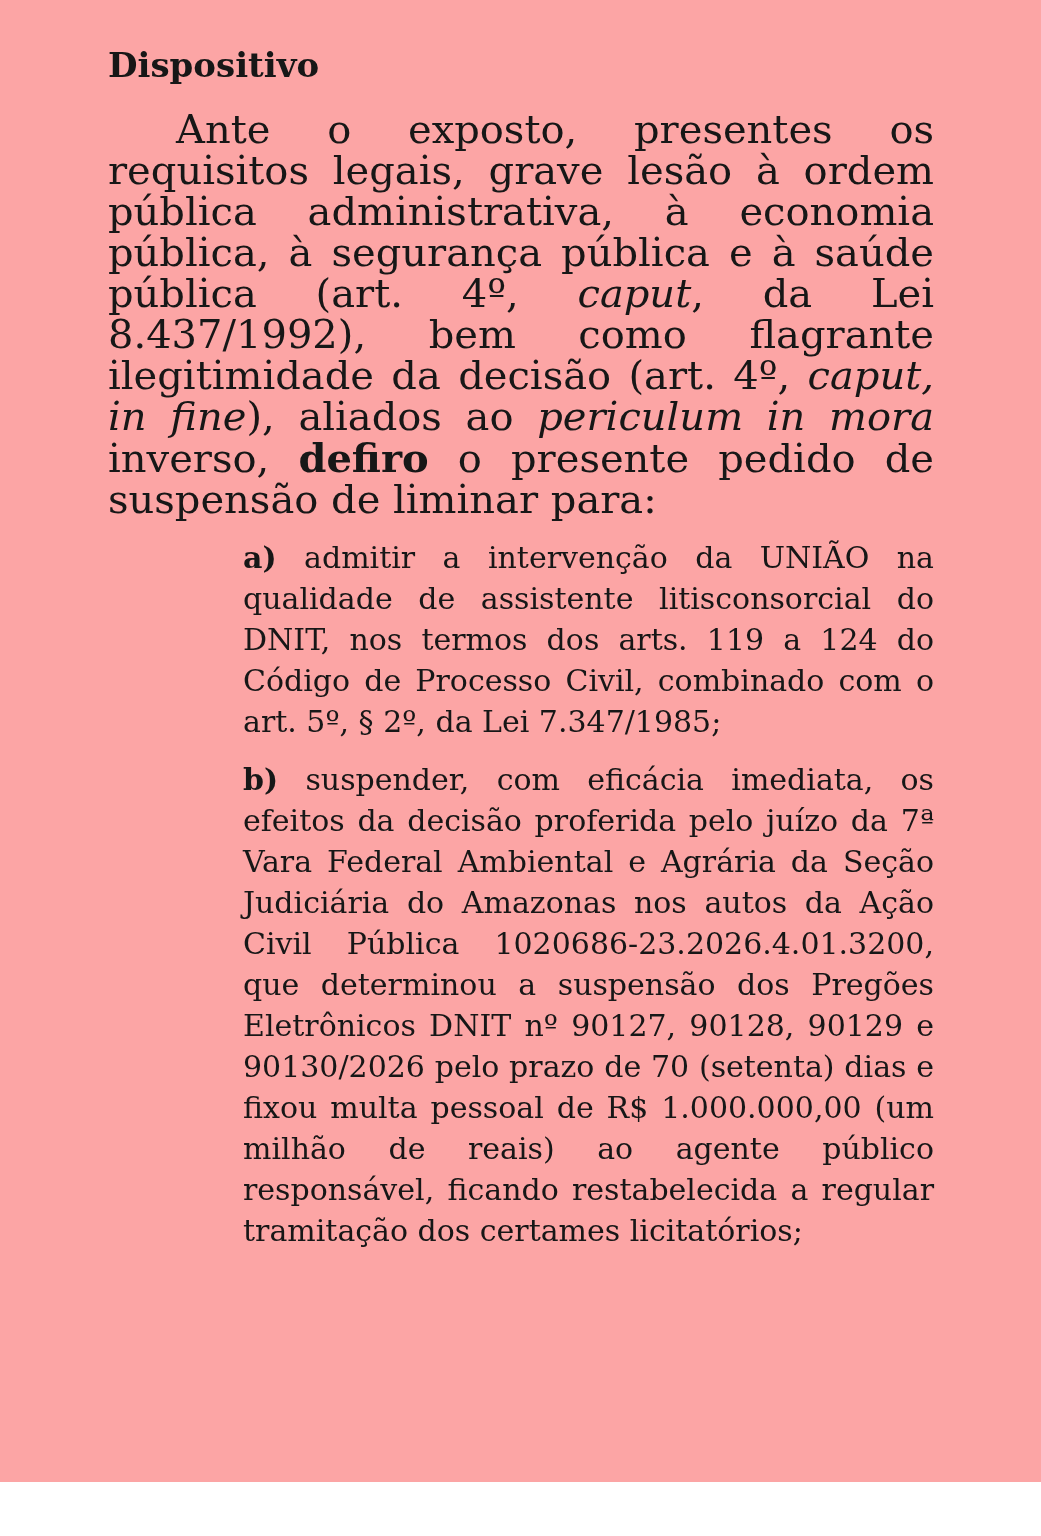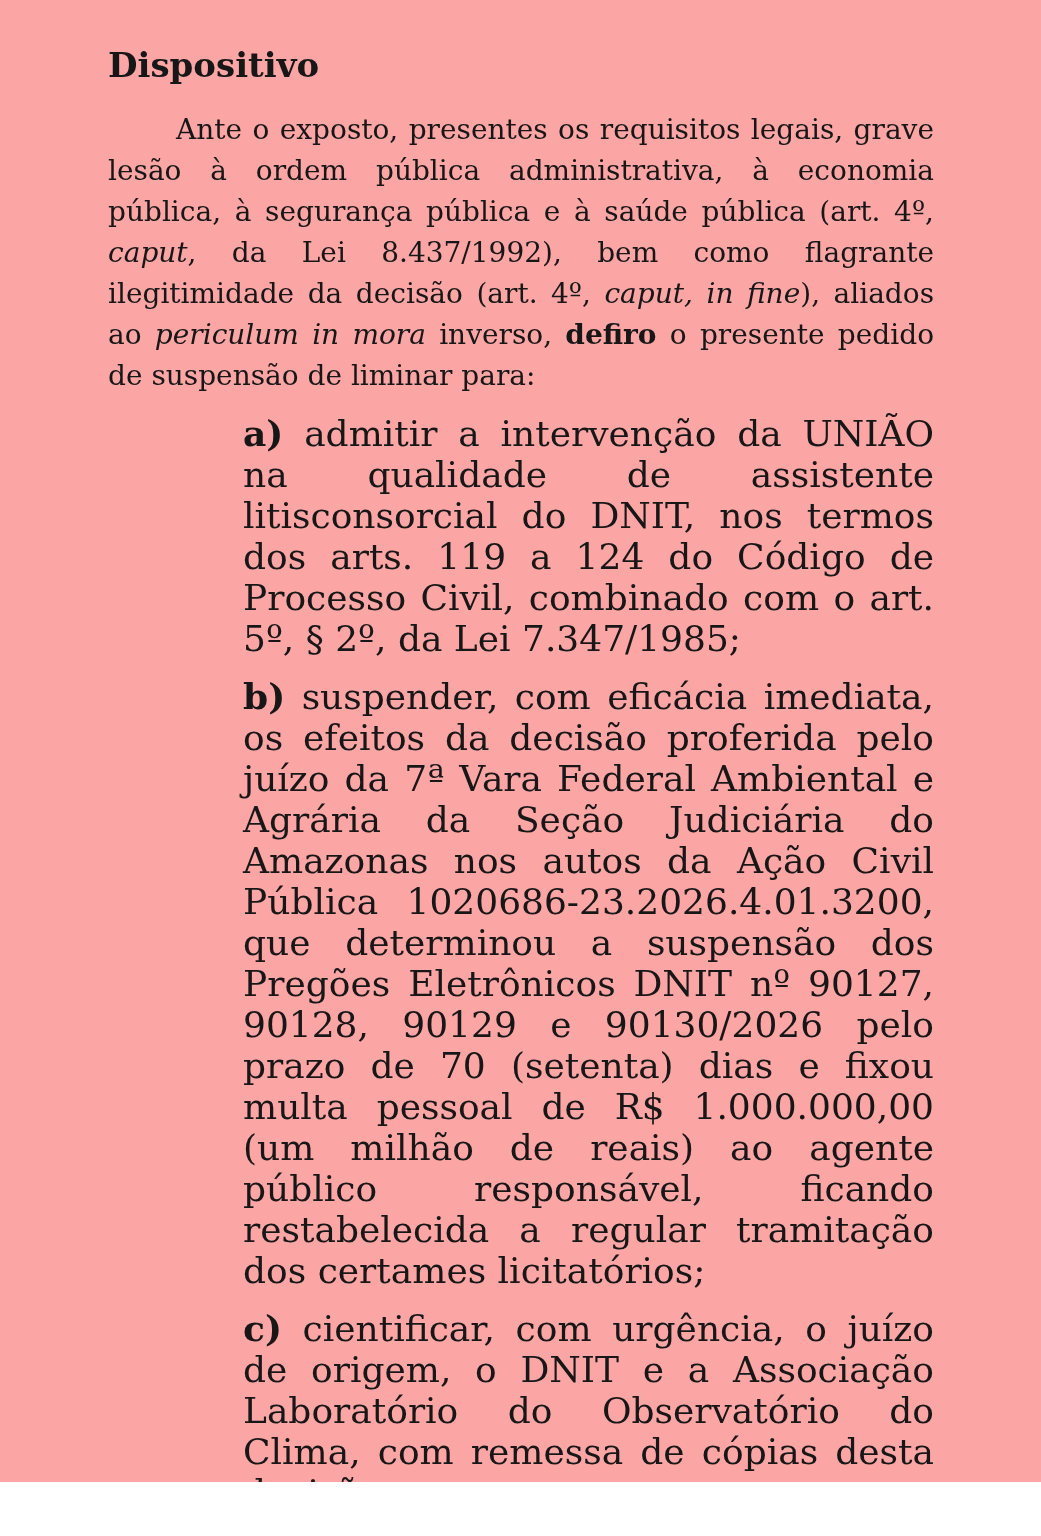--- a/index.html
+++ b/index.html
@@ -14,29 +14,29 @@
     color: #171717;
     overflow: hidden;
   }
   .heading {
     font-size: 34px;
     line-height: 38px;
     font-weight: bold;
     margin: 0;
   }
   .intro {
-    font-size: 28px;
+    font-size: 40px;
     line-height: 41px;
     text-align: justify;
     text-indent: 68px;
     margin: 25px 0 0 0;
   }
   .items { margin-left: 135px; }
   .item {
-    font-size: 36px;
+    font-size: 30px;
     line-height: 41px;
     text-align: justify;
     margin: 17px 0 0 0;
   }
   .b  { font-weight: bold; }
   .it { font-style: italic; }
 </style>
 </head>
 <body>
 
@@ -45,18 +45,17 @@
   <h1 class="heading">Dispositivo</h1>
 
   <p class="intro"><span>Ante o exposto, presentes os requisitos legais, grave lesão à ordem pública administrativa, à economia pública, à segurança pública e à saúde pública (art. 4º, </span><span class="it">caput</span><span>, da Lei 8.437/1992), bem como flagrante ilegitimidade da decisão (art. 4º, </span><span class="it">caput, in fine</span><span>), aliados ao </span><span class="it">periculum in mora</span><span> inverso, </span><span class="b">defiro</span><span> o presente pedido de suspensão de liminar para:</span></p>
 
   <div class="items">
 
     <p class="item"><span class="b">a)</span><span> admitir a intervenção da UNIÃO na qualidade de assistente litisconsorcial do DNIT, nos termos dos arts. 119 a 124 do Código de Processo Civil, combinado com o art. 5º, § 2º, da Lei 7.347/1985;</span></p>
 
     <p class="item"><span class="b">b)</span><span> suspender, com eficácia imediata, os efeitos da decisão proferida pelo juízo da 7ª Vara Federal Ambiental e Agrária da Seção Judiciária do Amazonas nos autos da Ação Civil Pública 1020686-23.2026.4.01.3200, que determinou a suspensão dos Pregões Eletrônicos DNIT nº 90127, 90128, 90129 e 90130/2026 pelo prazo de 70 (setenta) dias e fixou multa pessoal de R$ 1.000.000,00 (um milhão de reais) ao agente público responsável, ficando restabelecida a regular tramitação dos certames licitatórios;</span></p>
 
-    <p class="item"><span class="b">c)</span><span> cientificar, com urgência, o juízo de origem, o DNIT e a Associação Laboratório do Observatório do Clima, com remessa de cópias desta decisão.</span></p>
 
 
   </div>
 
 </div>
 
 </body></html>

